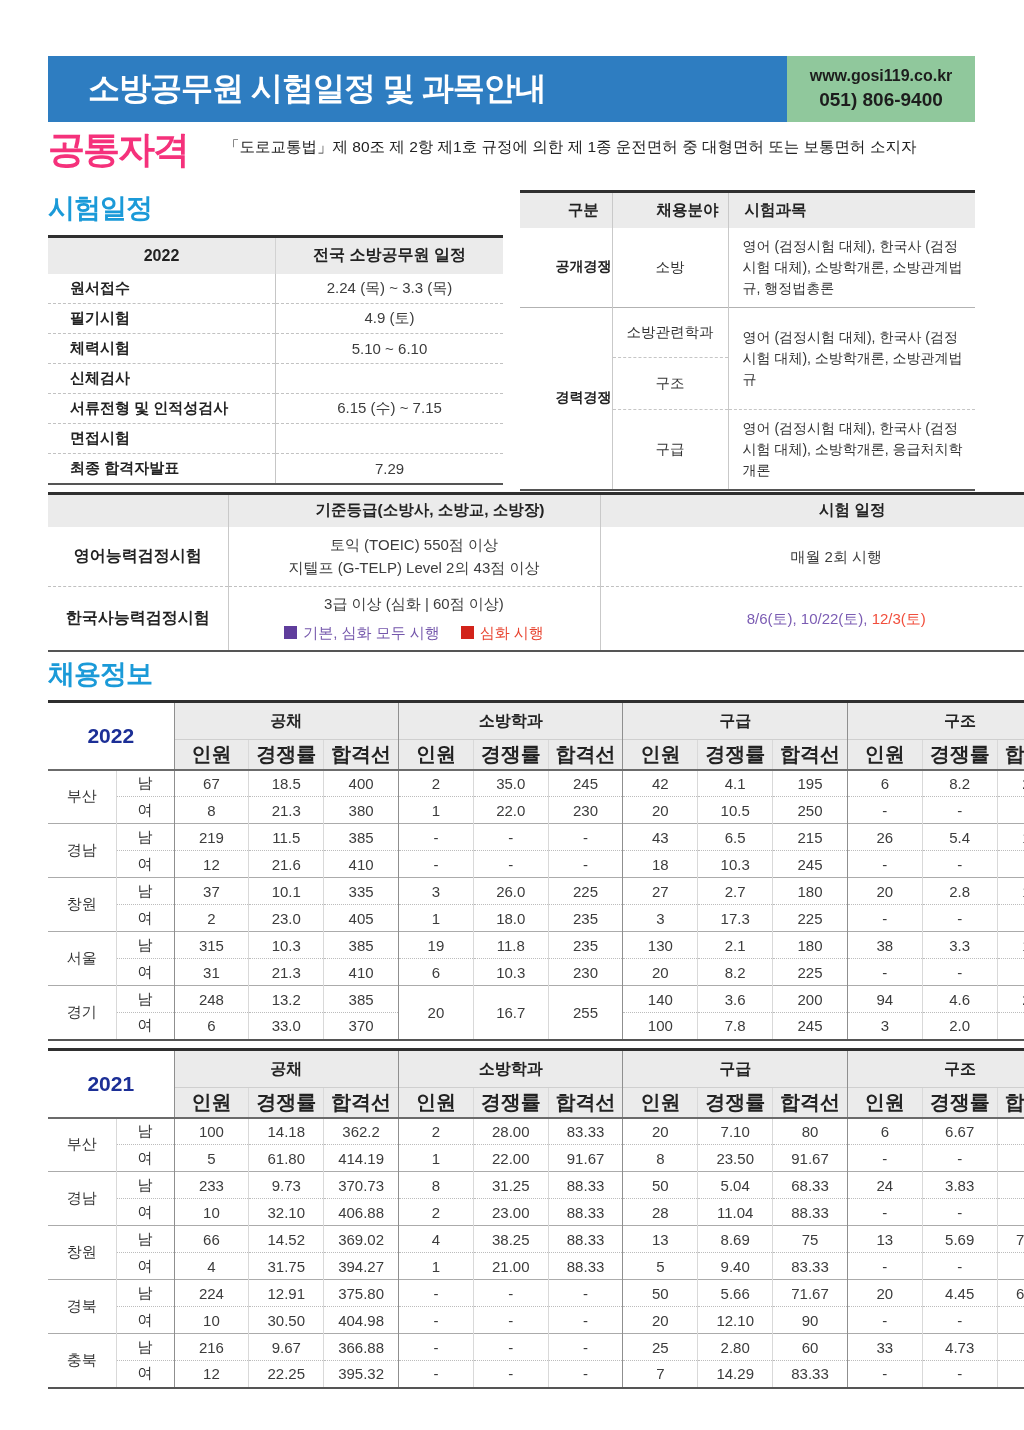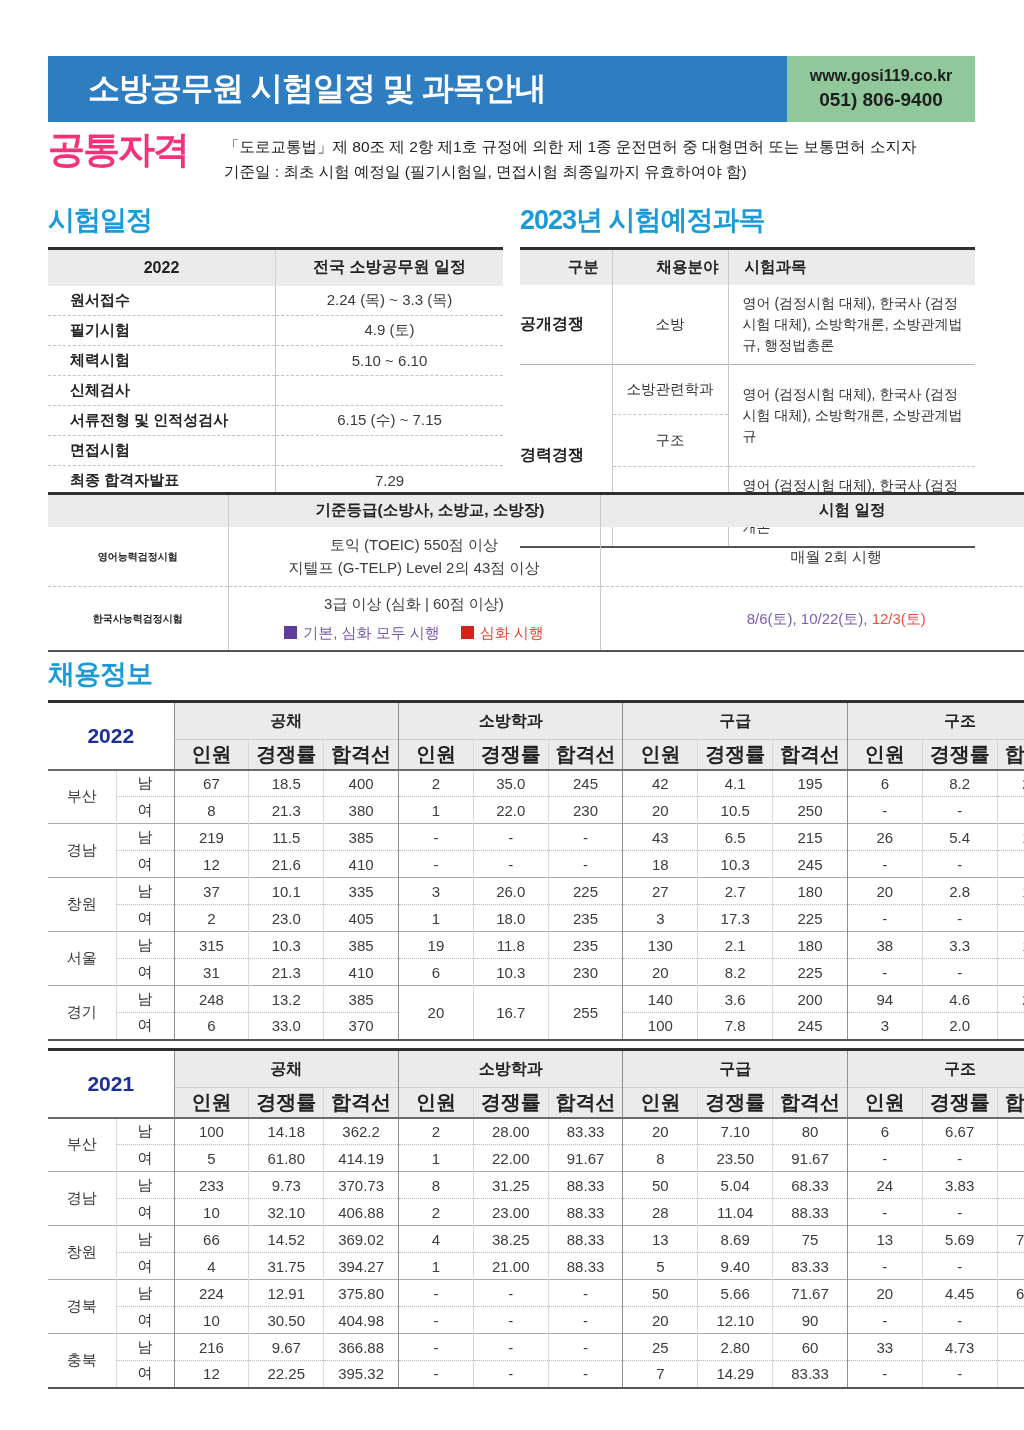--- a/index.html
+++ b/index.html
@@ -21,52 +21,52 @@
   .topbar-green .site { font-size:16px;font-weight:bold; }
   .topbar-green .phone { font-size:19px; font-weight:bold; }
   
   .qual { position:absolute; left:48px; top:130px; width:927px; display:flex; gap:36px; }
   .qual-label { font-size:37px; font-weight:bold; color:#f5317b; letter-spacing:-2px; line-height:1.1; }
   .qual-text { font-size:15.5px; color:#222222; line-height:1.6; padding-top:5px; }
   
   .sec-title { font-size:27px; font-weight:bold; color:#1b9ad8; letter-spacing:-1px; margin-bottom:9px; }
   
   .cols { position:absolute; left:48px; top:190px; width:927px; display:flex; gap:17px; }
-  .col { width:455px;margin-top:12px; }
+  .col { width:455px; }
   
   table.tbl { width:100%; border-collapse:collapse; table-layout:fixed;
     border-top:3px solid #2f2f2f; border-bottom:2px solid #555555; }
   table.tbl th { background:#ebebeb; font-weight:bold; color:#222222; }
   
   .sched th { height:37px; font-size:16px; }
   .sched th + th { border-left:1px solid #d2d2d2; }
   .sched td { height:30px; font-size:15px; }
   .sched td.lbl { text-align:left; padding-left:22px; font-weight:bold; color:#222222; }
   .sched td.val { text-align:center; border-left:1px solid #c6c6c6; }
   .sched tbody tr + tr td { border-top:1px dashed #c2c2c2; }
   
   .subj th { height:36px; font-size:15.5px;padding-left:35px; }
   .subj th.left { text-align:left; padding-left:16px; }
   .subj td { font-size:14px; color:#333333; }
   .subj .vl { border-left:1px solid #c9c9c9; }
-  .subj td.cat { font-weight:bold; font-size:16px; text-align:left; color:#222222; }
+  .subj td.cat { font-weight:bold; font-size:14px; text-align:right; color:#222222; }
   .subj td.field { text-align:center; font-size:14.5px; }
   .subj td.subjects { text-align:left; padding:8px 12px 8px 14px; line-height:1.5; }
   .subj tr.r-open td { height:62px; }
   .subj tr.r-c1 td { height:50px; }
   .subj tr.r-c2 td { height:52px; }
   .subj tr.r-c3 td { height:56px; }
   .subj .solid-top { border-top:1px solid #b2b2b2; }
   .subj .dash-top { border-top:1px dashed #c6c6c6; }
   
   .cert { position:absolute; left:48px; top:492px; width:927px; }
   .cert th { height:33px; font-size:15.5px;padding-left:32px; }
   .cert th.vl, .cert td.vl { border-left:1px solid #c9c9c9; }
   .cert td { text-align:center; font-size:15px; line-height:1.55; }
-  .cert td.lbl { font-weight:bold; font-size:10px; color:#222222; }
+  .cert td.lbl { font-weight:bold; font-size:16px; color:#222222; }
   .cert tr.r1 td { height:60px; }
   .cert tr.r2 td { height:64px; border-top:1px dashed #c0c0c0; }
   .legend { margin-top:6px; }
   .sq { display:inline-block; width:13px; height:13px; margin-right:6px; vertical-align:-1px; }
   .sq-purple { background:#5f3d9c; }
   .sq-red { background:#d2231a; }
   .txt-purple { color:#7456ab; }
   .txt-red { color:#e8432f; }
   .date-purple { color:#7b5cb3; }
   .date-red { color:#f14e3c; }
@@ -100,21 +100,20 @@
     <div class="topbar-green">
       <div class="site">www.gosi119.co.kr</div>
       <div class="phone">051) 806-9400</div>
     </div>
   </div>
 
   <div class="qual">
     <div class="qual-label">공통자격</div>
     <div class="qual-text">
       <div>「도로교통법」제 80조 제 2항 제1호 규정에 의한 제 1종 운전면허 중 대형면허 또는 보통면허 소지자</div>
-      <div>기준일 : 최초 시험 예정일 (필기시험일, 면접시험 최종일까지 유효하여야 함)</div>
     </div>
   </div>
 
   <div class="cols">
     <div class="col">
       <div class="sec-title">시험일정</div>
       <table class="tbl sched">
         <colgroup>
             <col style="width:50%">
             <col>
@@ -152,21 +151,20 @@
           </tr>
           <tr>
             <td class="lbl">최종 합격자발표</td>
             <td class="val">7.29</td>
           </tr>
         </tbody>
       </table>
     </div>
 
     <div class="col">
-      <div class="sec-title">2023년 시험예정과목</div>
       <table class="tbl subj">
         <colgroup>
             <col style="width:92px">
             <col style="width:116px">
             <col>
           </colgroup>
         <thead>
           <tr>
             <th>구분</th>
             <th class="vl">채용분야</th>

